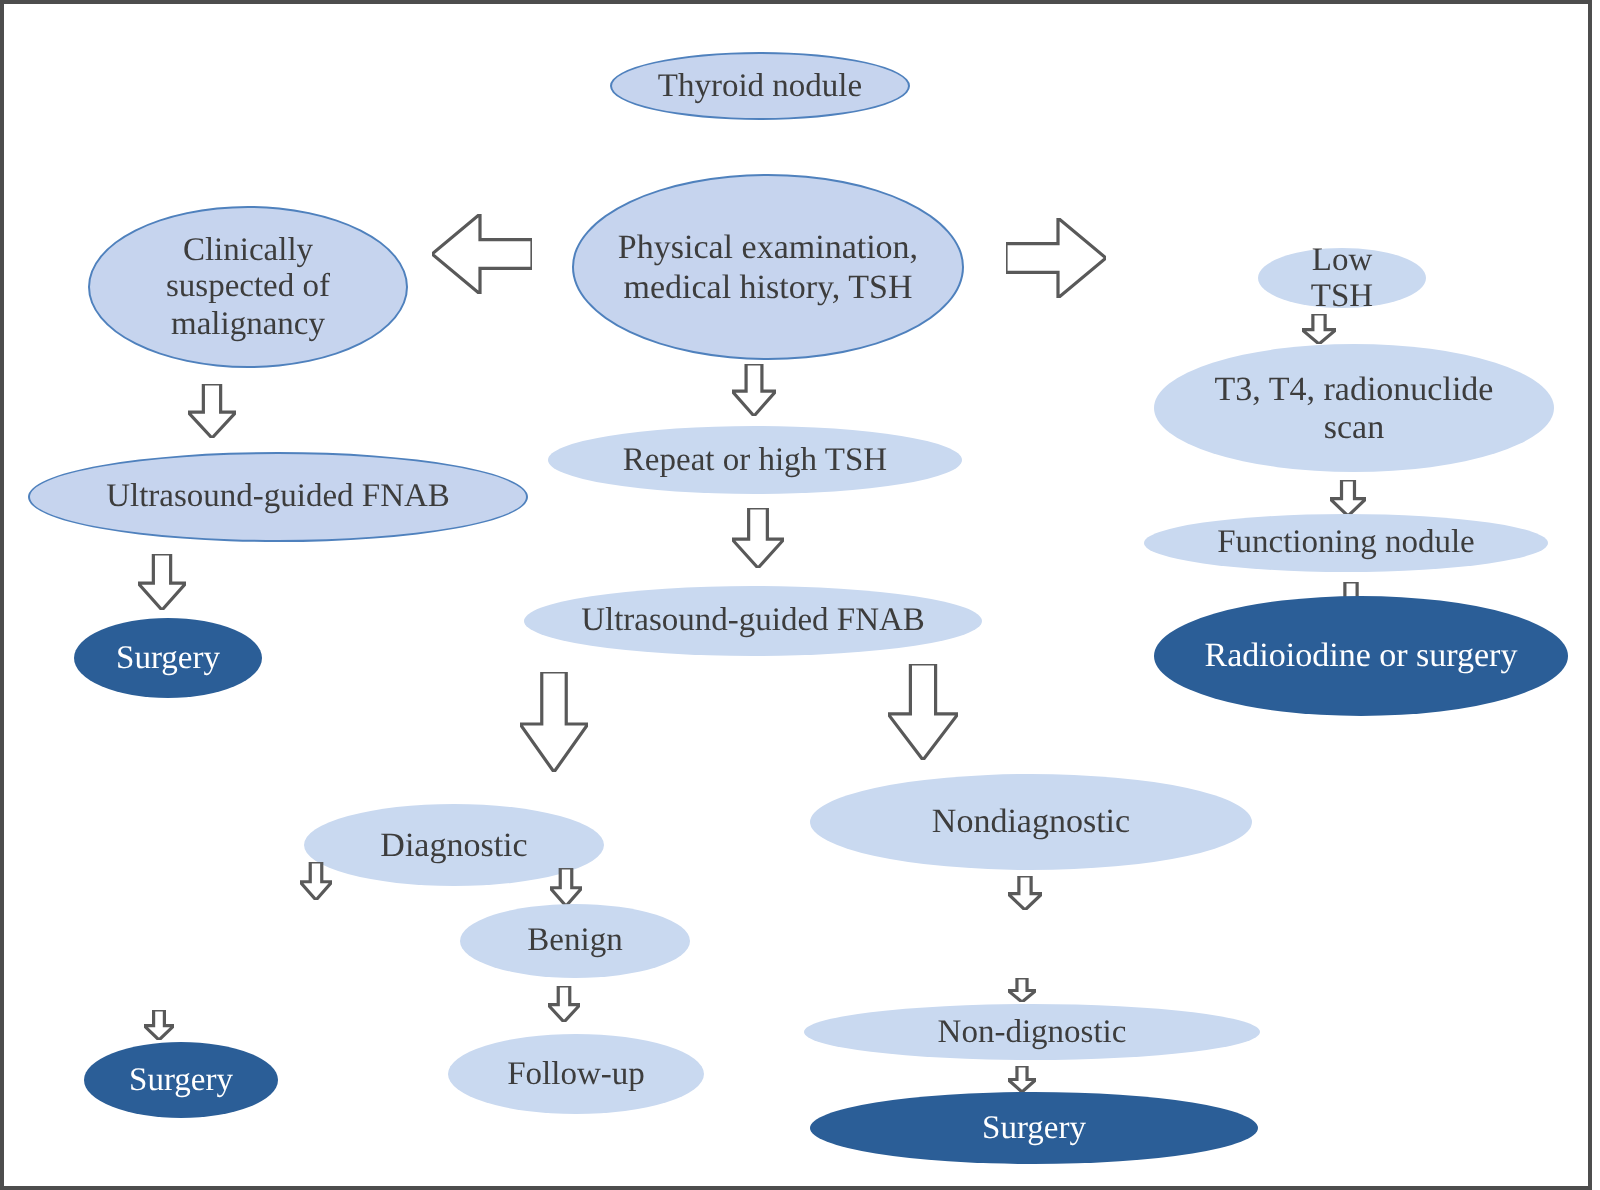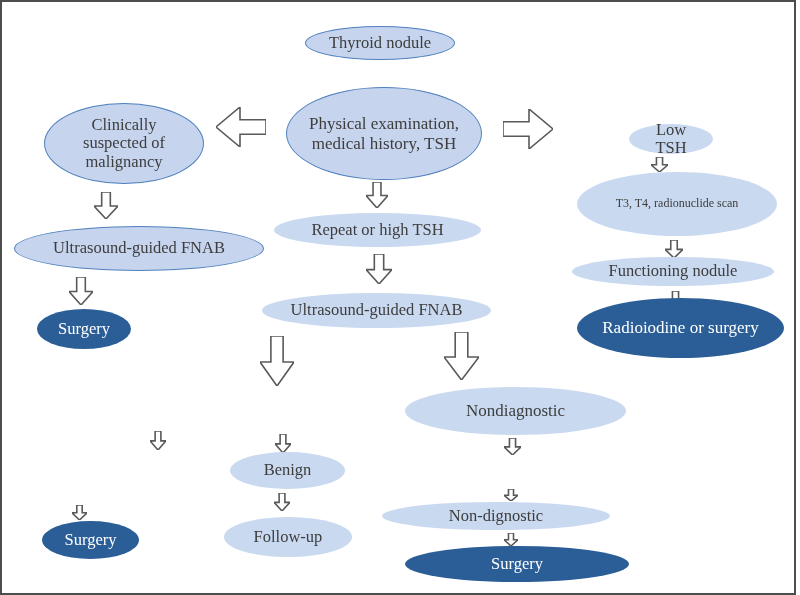--- a/index.html
+++ b/index.html
@@ -73,21 +73,21 @@
   </svg>
 
   <div class="node dark" style="left:35px;top:307px;width:94px;height:40px">Surgery</div>
 
   <div class="node plain" style="left:627px;top:122px;width:84px;height:30px">Low TSH</div>
 
   <svg class="arrow" style="left:649px;top:155px" width="17" height="15" viewBox="0 0 100 100" preserveAspectRatio="none">
     <polygon points="32,0 68,0 68,52 100,52 50,100 0,52 32,52" vector-effect="non-scaling-stroke"></polygon>
   </svg>
 
-  <div class="node plain" style="left:575px;top:170px;width:200px;height:64px;font-size:12px">T3, T4, radionuclide scan</div>
+  <div class="node plain" style="left:575px;top:170px;width:200px;height:64px;font-size:17px">T3, T4, radionuclide scan</div>
 
   <svg class="arrow" style="left:663px;top:238px" width="18" height="18" viewBox="0 0 100 100" preserveAspectRatio="none">
     <polygon points="32,0 68,0 68,52 100,52 50,100 0,52 32,52" vector-effect="non-scaling-stroke"></polygon>
   </svg>
 
   <div class="node plain" style="left:570px;top:255px;width:202px;height:29px">Functioning nodule</div>
 
   <svg class="arrow" style="left:665px;top:289px" width="17" height="18" viewBox="0 0 100 100" preserveAspectRatio="none">
     <polygon points="32,0 68,0 68,52 100,52 50,100 0,52 32,52" vector-effect="non-scaling-stroke"></polygon>
   </svg>
@@ -106,20 +106,21 @@
 
   <div class="node plain" style="left:260px;top:291px;width:229px;height:35px">Ultrasound-guided FNAB</div>
 
   <svg class="arrow" style="left:258px;top:334px" width="34" height="50" viewBox="0 0 100 100" preserveAspectRatio="none">
     <polygon points="32,0 68,0 68,52 100,52 50,100 0,52 32,52" vector-effect="non-scaling-stroke"></polygon>
   </svg>
   <svg class="arrow" style="left:442px;top:330px" width="35" height="48" viewBox="0 0 100 100" preserveAspectRatio="none">
     <polygon points="32,0 68,0 68,52 100,52 50,100 0,52 32,52" vector-effect="non-scaling-stroke"></polygon>
   </svg>
 
+  <div class="node plain" style="left:150px;top:400px;width:150px;height:41px;font-size:17px">Diagnostic</div>
 
   <svg class="arrow" style="left:148px;top:429px" width="16" height="19" viewBox="0 0 100 100" preserveAspectRatio="none">
     <polygon points="32,0 68,0 68,52 100,52 50,100 0,52 32,52" vector-effect="non-scaling-stroke"></polygon>
   </svg>
   <svg class="arrow" style="left:273px;top:432px" width="16" height="19" viewBox="0 0 100 100" preserveAspectRatio="none">
     <polygon points="32,0 68,0 68,52 100,52 50,100 0,52 32,52" vector-effect="non-scaling-stroke"></polygon>
   </svg>
 
 
   <svg class="arrow" style="left:70px;top:503px" width="15" height="15" viewBox="0 0 100 100" preserveAspectRatio="none">
@@ -140,21 +141,21 @@
 
   <svg class="arrow" style="left:502px;top:436px" width="17" height="17" viewBox="0 0 100 100" preserveAspectRatio="none">
     <polygon points="32,0 68,0 68,52 100,52 50,100 0,52 32,52" vector-effect="non-scaling-stroke"></polygon>
   </svg>
 
 
   <svg class="arrow" style="left:502px;top:487px" width="14" height="12" viewBox="0 0 100 100" preserveAspectRatio="none">
     <polygon points="32,0 68,0 68,52 100,52 50,100 0,52 32,52" vector-effect="non-scaling-stroke"></polygon>
   </svg>
 
-  <div class="node plain" style="left:380px;top:500px;width:228px;height:28px">Non-dignostic</div>
+  <div class="node plain" style="left:400px;top:500px;width:228px;height:28px">Non-dignostic</div>
 
   <svg class="arrow" style="left:502px;top:531px" width="14" height="13" viewBox="0 0 100 100" preserveAspectRatio="none">
     <polygon points="32,0 68,0 68,52 100,52 50,100 0,52 32,52" vector-effect="non-scaling-stroke"></polygon>
   </svg>
 
   <div class="node dark" style="left:403px;top:544px;width:224px;height:36px">Surgery</div>
 
 </div>
 
 </body></html>

